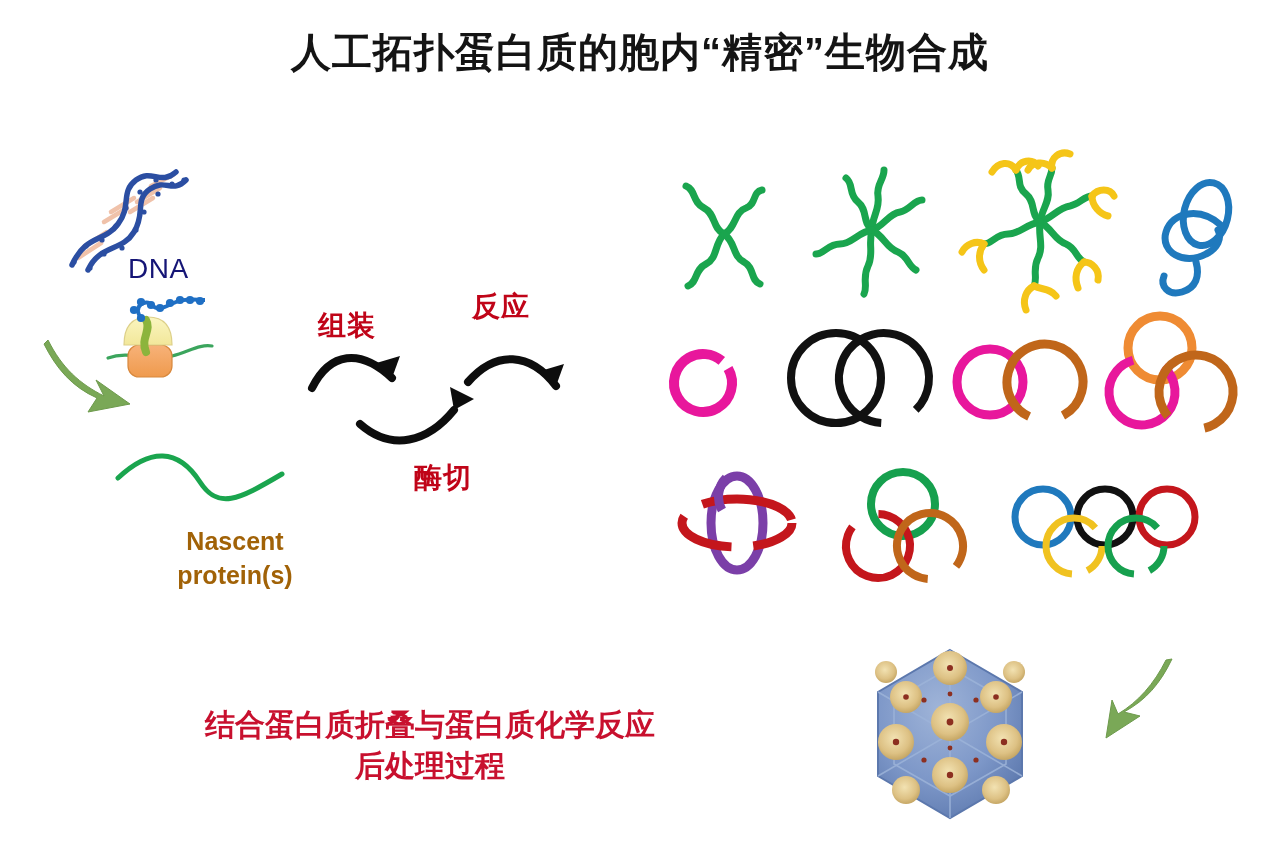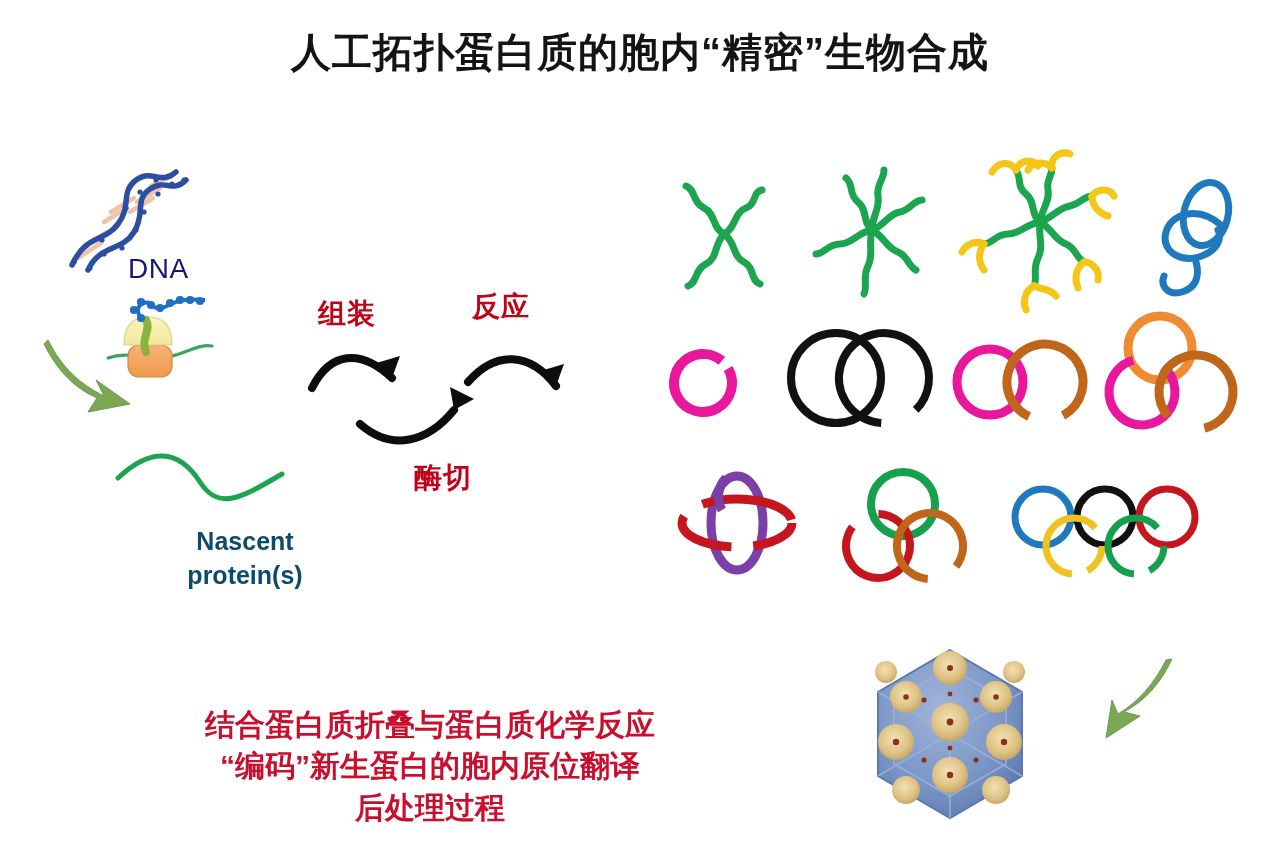--- a/index.html
+++ b/index.html
@@ -44,40 +44,40 @@
     left: 128px;
     top: 253px;
     font-size: 28px;
     font-weight: normal;
     color: #151576;
     letter-spacing: 0.5px;
   }
 
   #nascent-label {
     position: absolute;
-    left: 140px;
+    left: 130px;
     top: 525px;
     width: 210px;
     text-align: center;
     font-size: 25px;
     font-weight: bold;
-    color: #0c4a6e;
+    color: #a16207;
     line-height: 1.35;
   }
 
   
   .process-label {
     position: absolute;
     font-size: 28px;
     font-weight: bold;
     color: #c00418;
     letter-spacing: 1px;
     white-space: nowrap;
   }
-  #label-assembly { left: 318px; top: 295px; }
+  #label-assembly { left: 318px; top: 307px; }
   #label-reaction { left: 472px; top: 288px; }
   #label-cleavage { left: 414px; top: 459px; }
 
   
   #bottom-caption {
     position: absolute;
     left: 95px;
     top: 704px;
     width: 670px;
     text-align: center;
@@ -355,17 +355,16 @@
     <span>Nascent</span><br>
     <span>protein(s)</span>
   </div>
 
   <div class="process-label" id="label-assembly">组装</div>
   <div class="process-label" id="label-reaction">反应</div>
   <div class="process-label" id="label-cleavage">酶切</div>
 
   <div id="bottom-caption">
     <span class="cap-line">结合蛋白质折叠与蛋白质化学反应</span>
-    <span class="cap-line">“编码”新生蛋白的胞内原位翻译</span>
     <span class="cap-line">后处理过程</span>
   </div>
 
 </div>
 
 </body></html>

